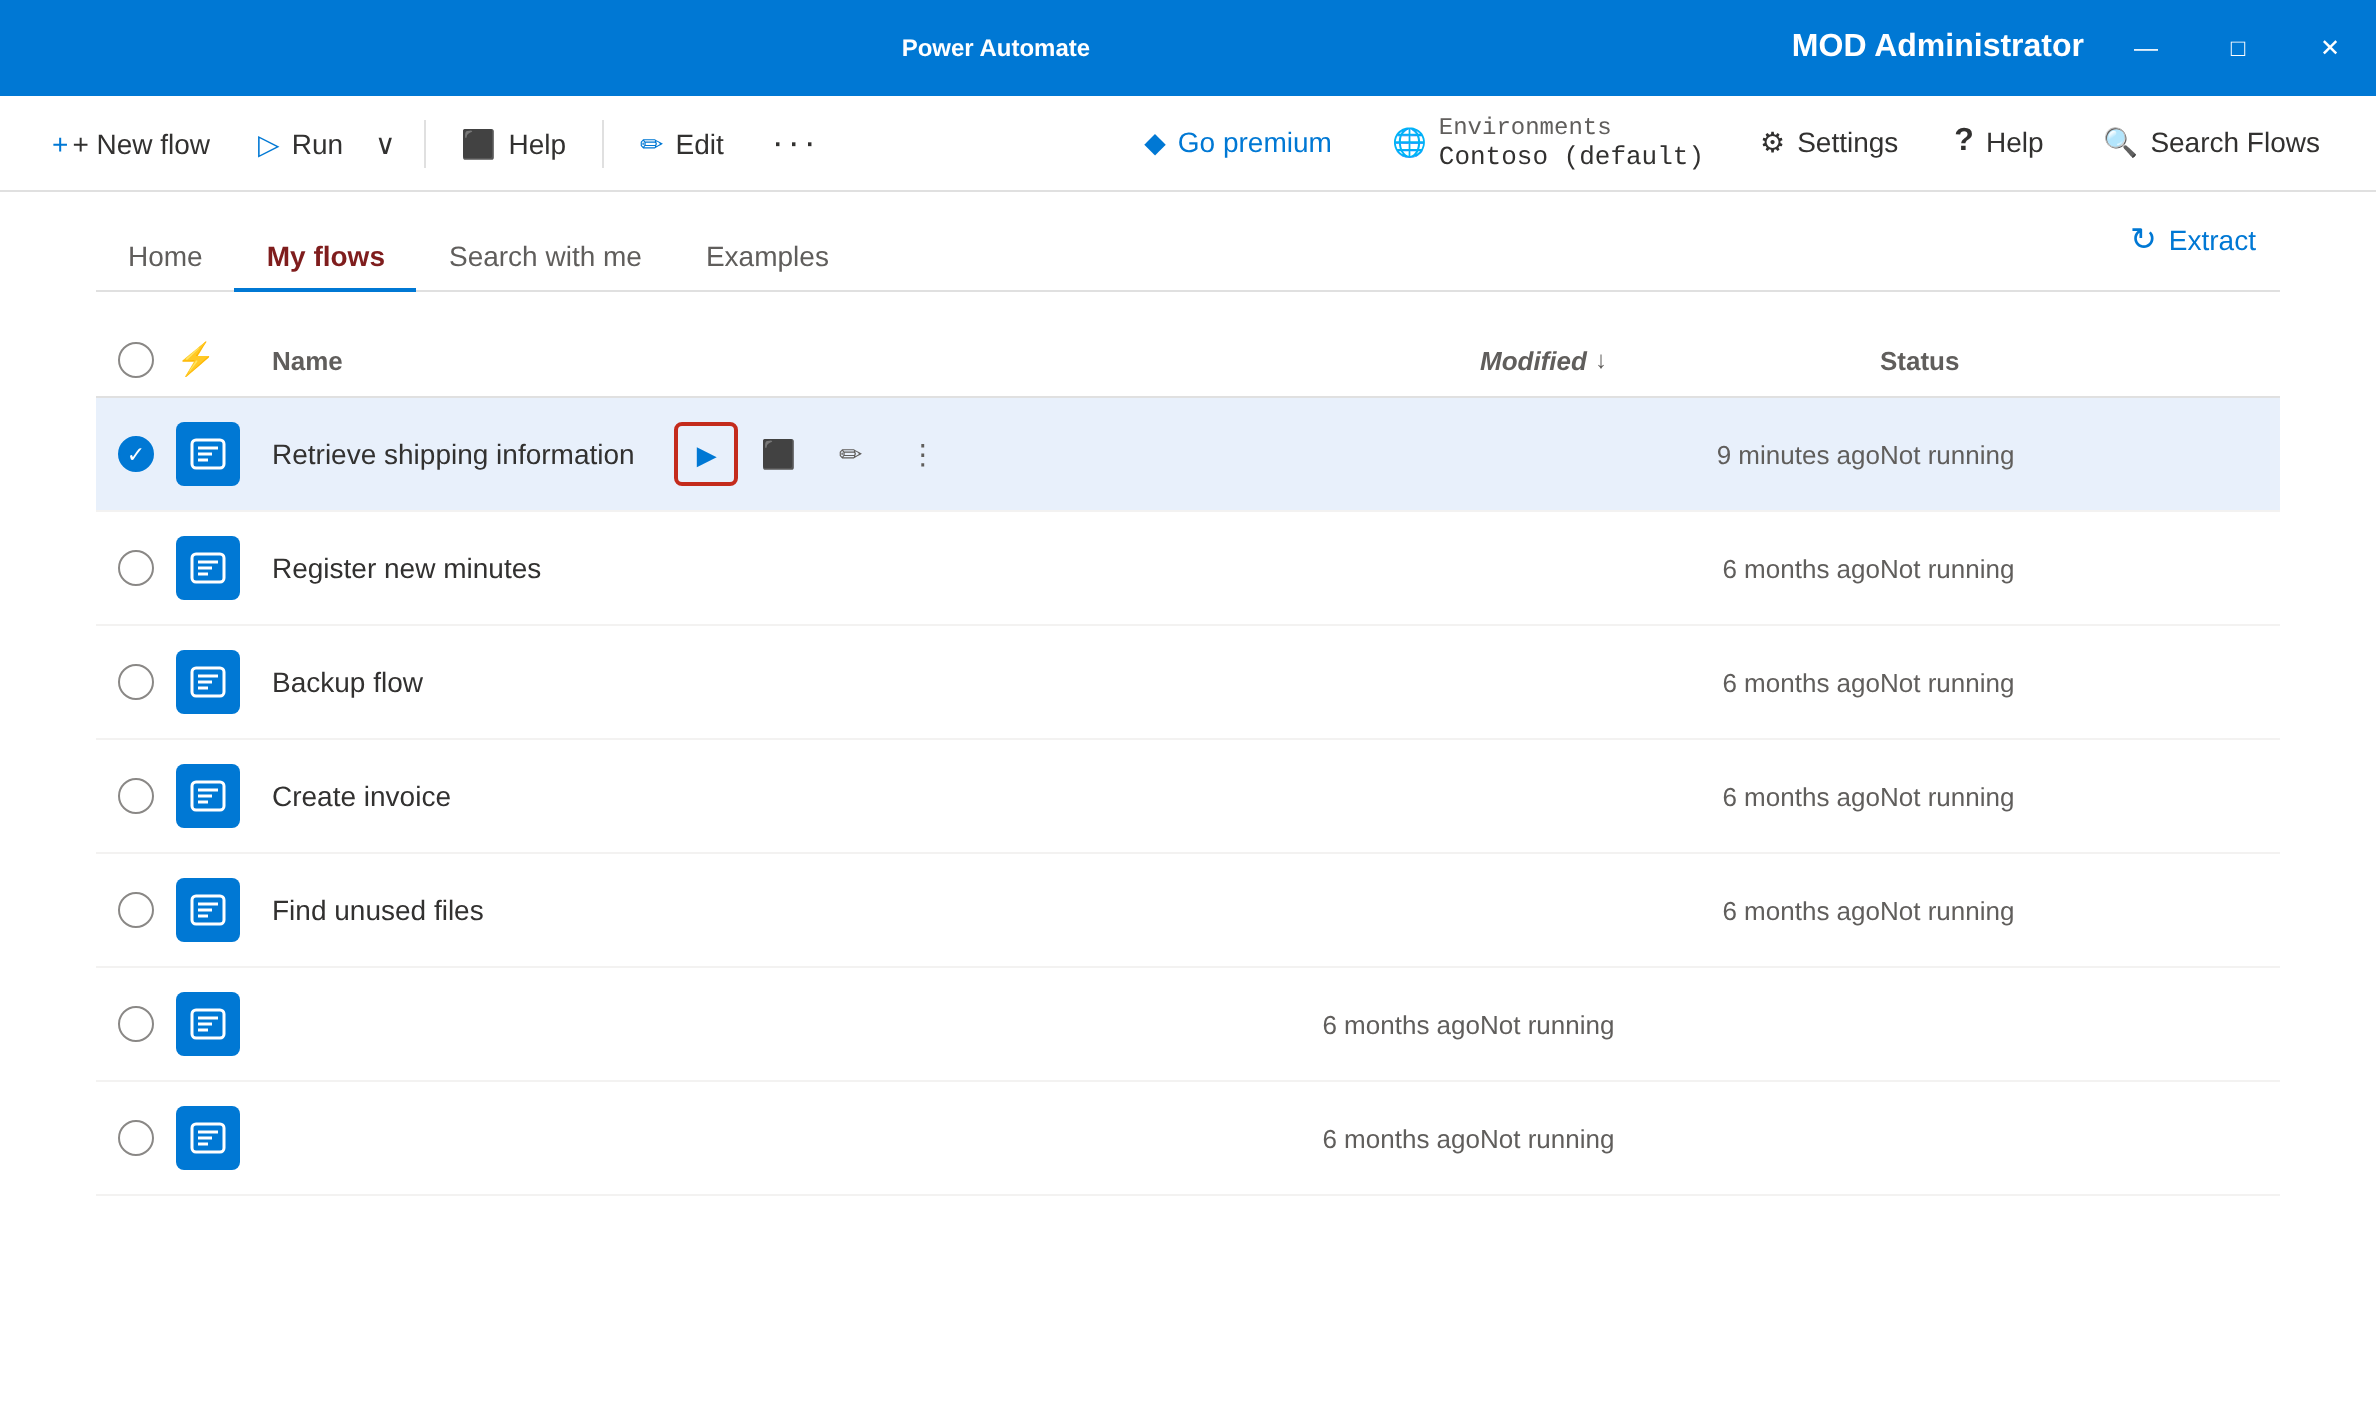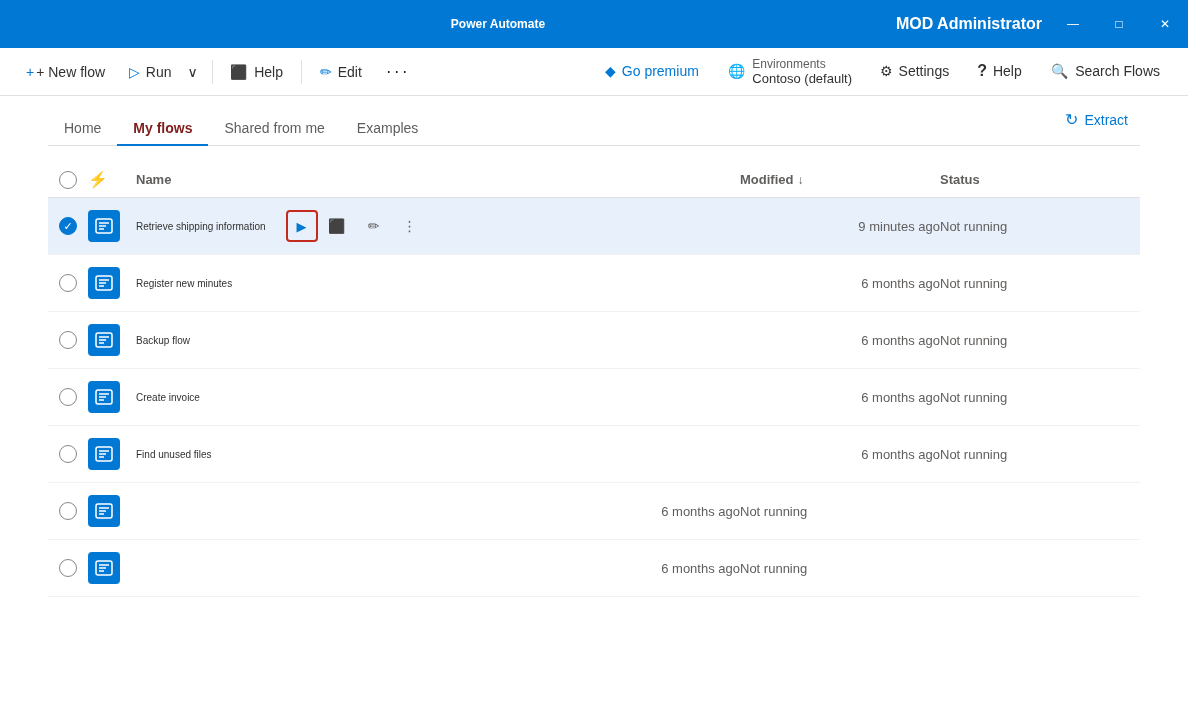--- a/index.html
+++ b/index.html
@@ -174,20 +174,21 @@
     }
     .table-header .col-name {
       display: flex;
       align-items: center;
       gap: 4px;
     }
     .table-header .col-modified {
       display: flex;
       align-items: center;
       gap: 4px;
+      font-style: italic;
     }
     .table-row {
       display: grid;
       grid-template-columns: 40px 48px 1fr 200px 200px;
       align-items: center;
       padding: 12px 0;
       border-bottom: 1px solid #f3f2f1;
       min-height: 56px;
       cursor: pointer;
     }
@@ -236,21 +237,21 @@
       display: flex;
       align-items: center;
       justify-content: flex-start;
     }
 
     .name-cell {
       display: flex;
       align-items: center;
       gap: 8px;
     }
-    .flow-name { font-size: 10px; color: #323130; }
+    .flow-name { font-size: 14px; color: #323130; }
 
     .row-actions {
       display: flex;
       align-items: center;
       gap: 4px;
       margin-left: 12px;
     }
     .action-btn {
       width: 32px;
       height: 32px;
@@ -329,21 +330,21 @@
   </button>
 
   <div class="toolbar-right">
     <button class="go-premium-btn">
       <span style="color:#0078d4;">◆</span>
       <span>Go premium</span>
     </button>
 
     <button class="environment-btn">
       <span style="color:#0078d4;">🌐</span>
-      <span style="display:flex;flex-direction:column;align-items:flex-start;">
+      <span style="display:flex;flex-direction:column;align-items:flex-start;font-family:Liberation Mono, monospace;">
         <span style="font-size:12px;color:#605e5c;line-height:1.2;">Environments</span>
         <span style="font-size:13px;color:#323130;line-height:1.2;">Contoso (default)</span>
       </span>
     </button>
 
     <button class="environment-btn">
       <span style="color:#323130;">⚙</span>
       <span>Settings</span>
     </button>
 
@@ -362,21 +363,21 @@
 <div class="content">
 
   <div class="tabs">
     <div class="tab">
       <span>Home</span>
     </div>
     <div class="tab active">
       <span>My flows</span>
     </div>
     <div class="tab">
-      <span>Shared from me</span>
+      <span>Search with me</span>
     </div>
     <div class="tab">
       <span>Examples</span>
     </div>
     <div class="refresh-area">
       <button class="refresh-btn">
         <span style="font-size:16px;">↻</span>
         <span>Extract</span>
       </button>
     </div>

